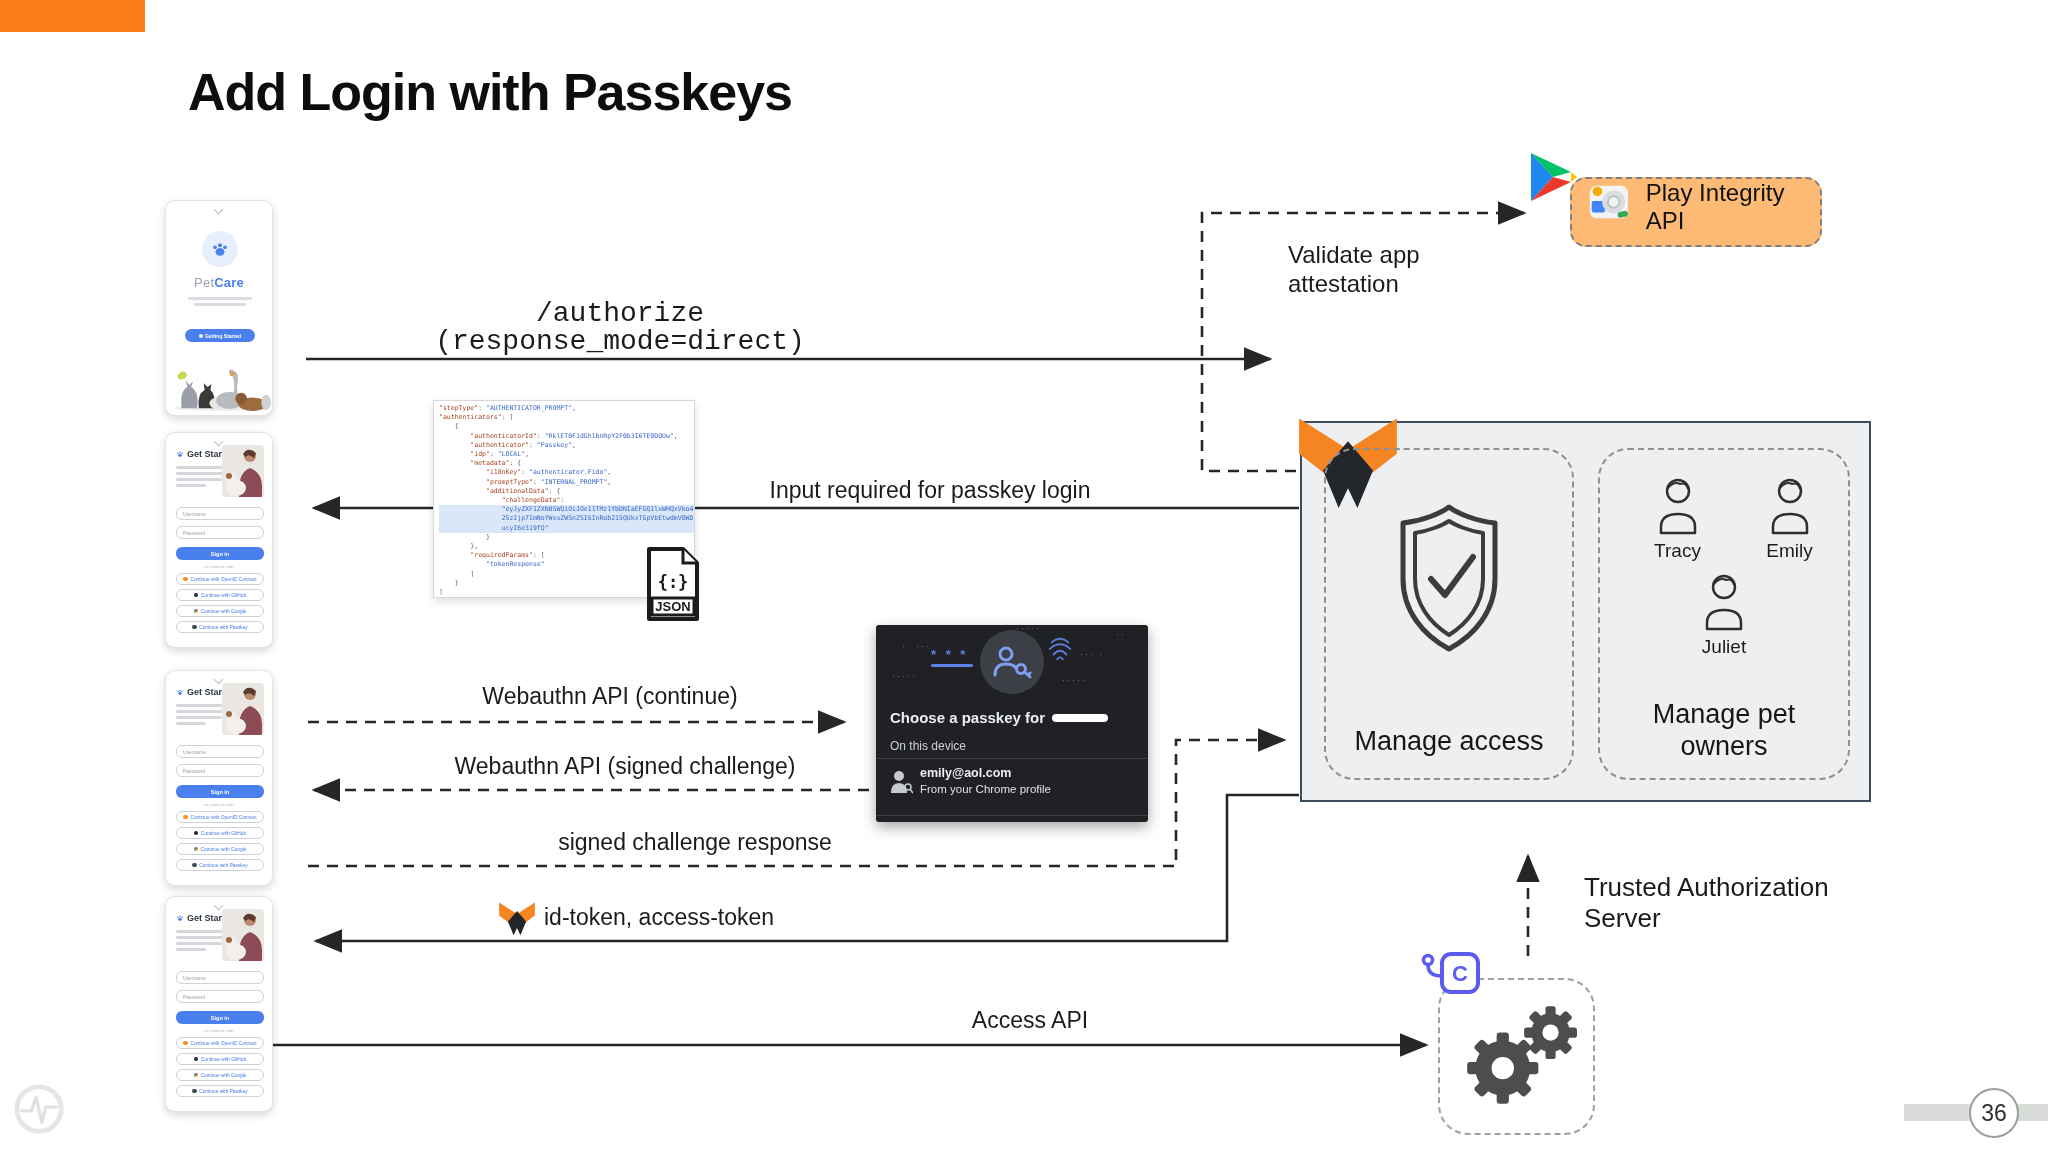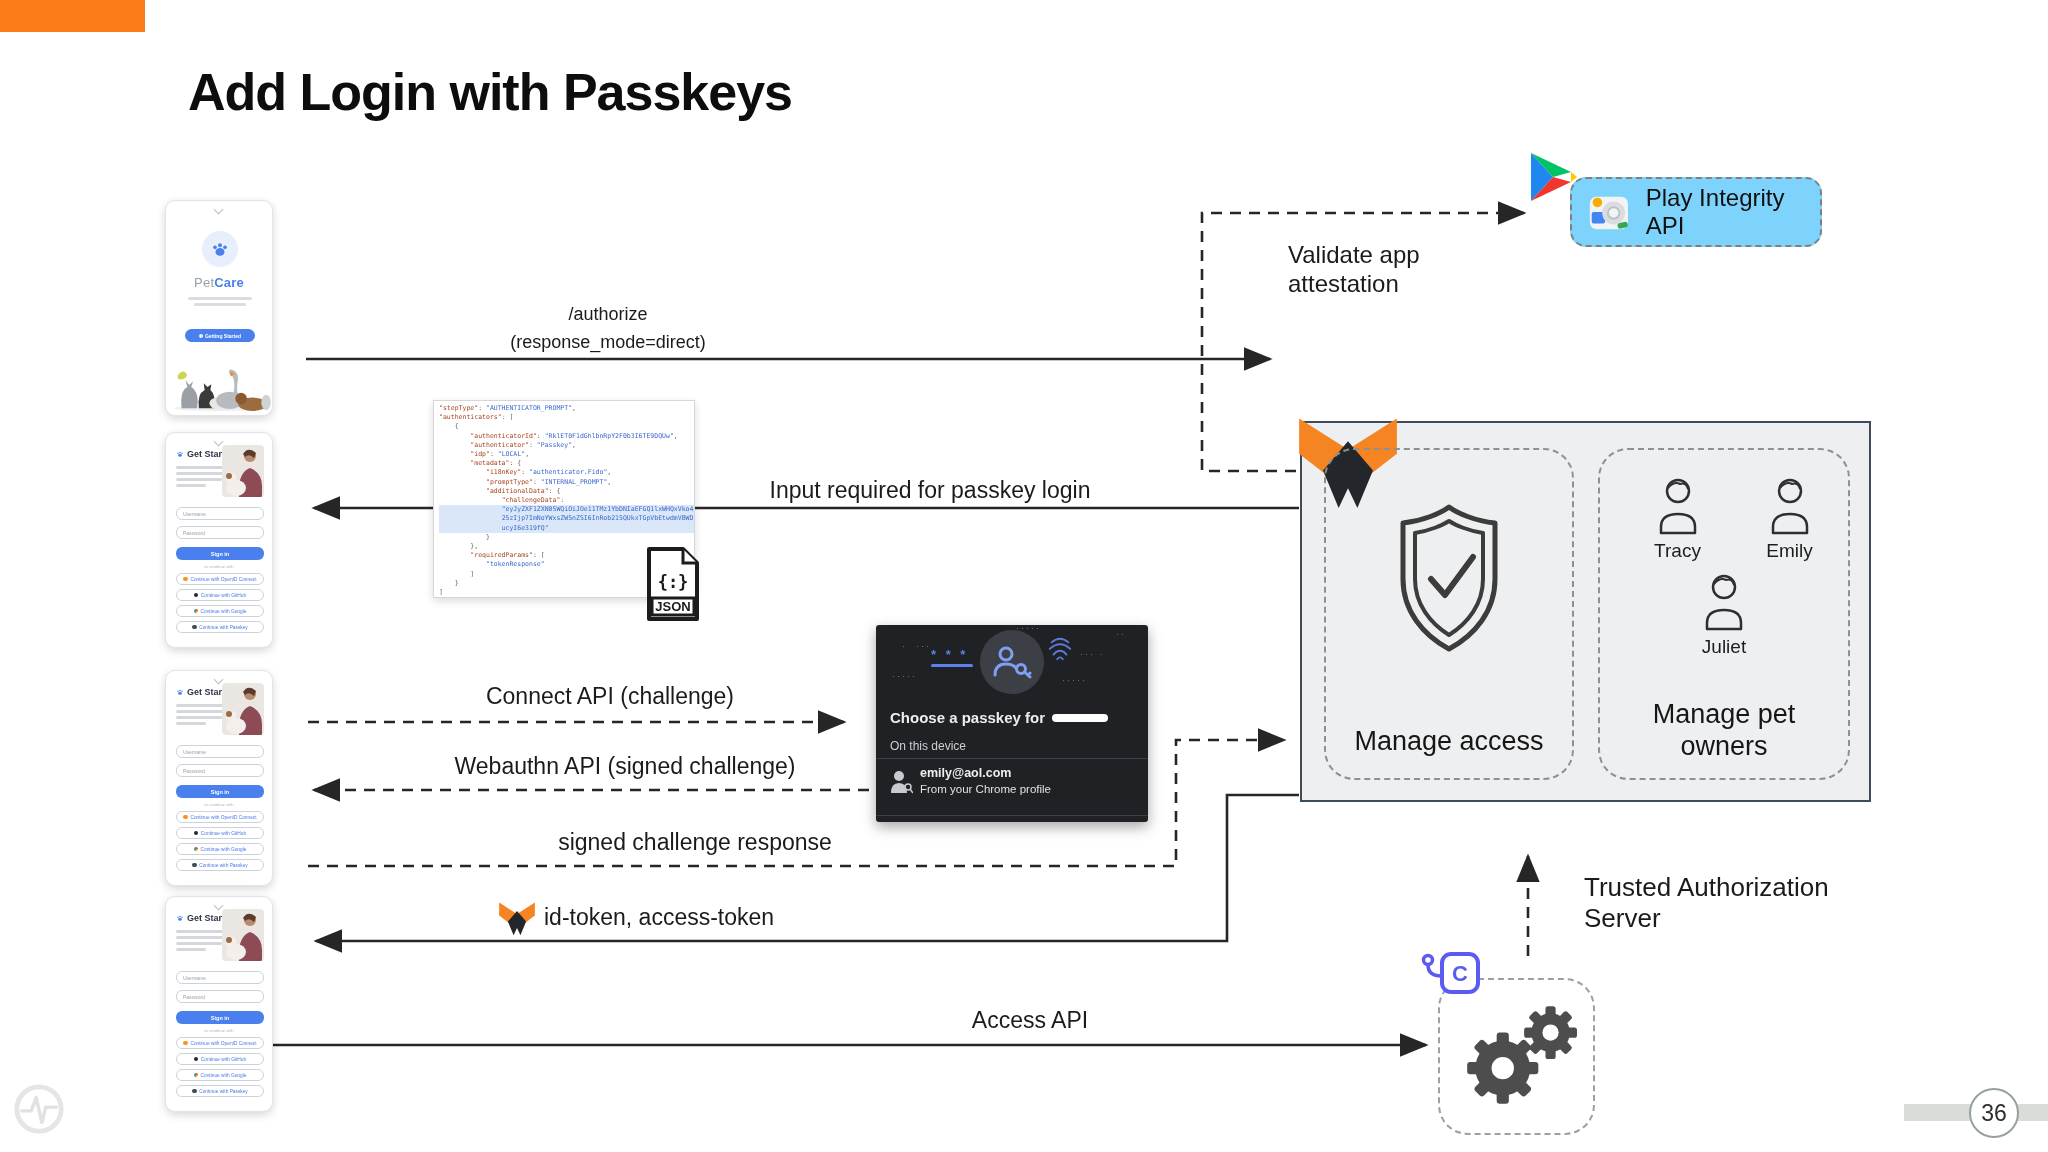--- a/index.html
+++ b/index.html
@@ -75,21 +75,21 @@
   
   .box-auth0 { left:1300px; top:421px; width:571px; height:381px; background:#eeeff1; border:2px solid #3e4b5a; z-index:2; }
   .dashbox { position:absolute; top:25px; height:332px; border:2px dashed #909090; border-radius:30px;
              display:flex; flex-direction:column; align-items:center; }
   .db-label { margin-top:auto; margin-bottom:21px; font-size:27px; color:#161616; text-align:center; line-height:32px; }
   .owner { display:flex; flex-direction:column; align-items:center; }
   .owner .nm { font-size:19px; color:#1d1d1d; margin-top:2px; }
 
   
   .box-play { left:1570px; top:177px; width:252px; height:70px; border:2px dashed #7f7f7f; border-radius:16px;
-              background:#7dd3fc; z-index:2; display:flex; align-items:center; }
+              background:#fdba74; z-index:2; display:flex; align-items:flex-start; }
   .box-play .pl-text { margin-left:14px; font-size:24px; color:#101010; }
 
   
   .box-api { left:1438px; top:978px; width:157px; height:157px; border:2px dashed #9aa0a6; border-radius:30px;
              background:#fff; z-index:2; display:flex; align-items:center; justify-content:center; }
 
   
   .page-bar { left:1904px; top:1104px; width:144px; height:17px; background:#d9dcd9; z-index:1; }
   .page-circle { left:1969px; top:1088px; width:50px; height:50px; border-radius:50%; background:#fff;
                  border:2px solid #97a297; z-index:2; display:flex; align-items:center; justify-content:center;
@@ -117,30 +117,30 @@
         <path d="M308,866 H1176 V740 H1284" marker-end="url(#ah)"></path>
         <path d="M1296,471 H1202 V213 H1524" marker-end="url(#ah)"></path>
         <path d="M1528,956 V856" marker-end="url(#ah)"></path>
       </g>
     </g>
   </svg>
 
   <div class="abs accent-bar"></div>
   <div class="abs title">Add Login with Passkeys</div>
 
-  <div class="lbl c" style="left:328px; top:300px; width:560px; font-size:18px;">
+  <div class="lbl c" style="left:340px; top:300px; width:560px; font-size:28px;font-family:Liberation Mono, monospace;">
     <div>/authorize</div>
     <div>(response_mode=direct)</div>
   </div>
   <div class="lbl" style="left:1288px; top:240px; font-size:24px; line-height:29px;">
     <div>Validate app</div>
     <div>attestation</div>
   </div>
   <div class="lbl c" style="left:700px; top:476px; width:460px;">Input required for passkey login</div>
-  <div class="lbl c" style="left:380px; top:682px; width:460px;">Connect API (challenge)</div>
+  <div class="lbl c" style="left:380px; top:682px; width:460px;">Webauthn API (continue)</div>
   <div class="lbl c" style="left:390px; top:752px; width:470px;">Webauthn API (signed challenge)</div>
   <div class="lbl c" style="left:460px; top:828px; width:470px;">signed challenge response</div>
   <div class="lbl" style="left:498px; top:898px; display:flex; align-items:center; gap:8px;">
     <svg width="38" height="38" viewBox="0 0 100 100">
       <path d="M3,12 L47,40 L29,66 L3,46 Z" fill="#f58422"></path>
       <path d="M97,12 L53,40 L71,66 L97,46 Z" fill="#f58422"></path>
       <path d="M50,34 L74,62 L59,98 L50,79 L41,98 L26,62 Z" fill="#23262b"></path>
     </svg>
     <span>id-token, access-token</span>
   </div>

